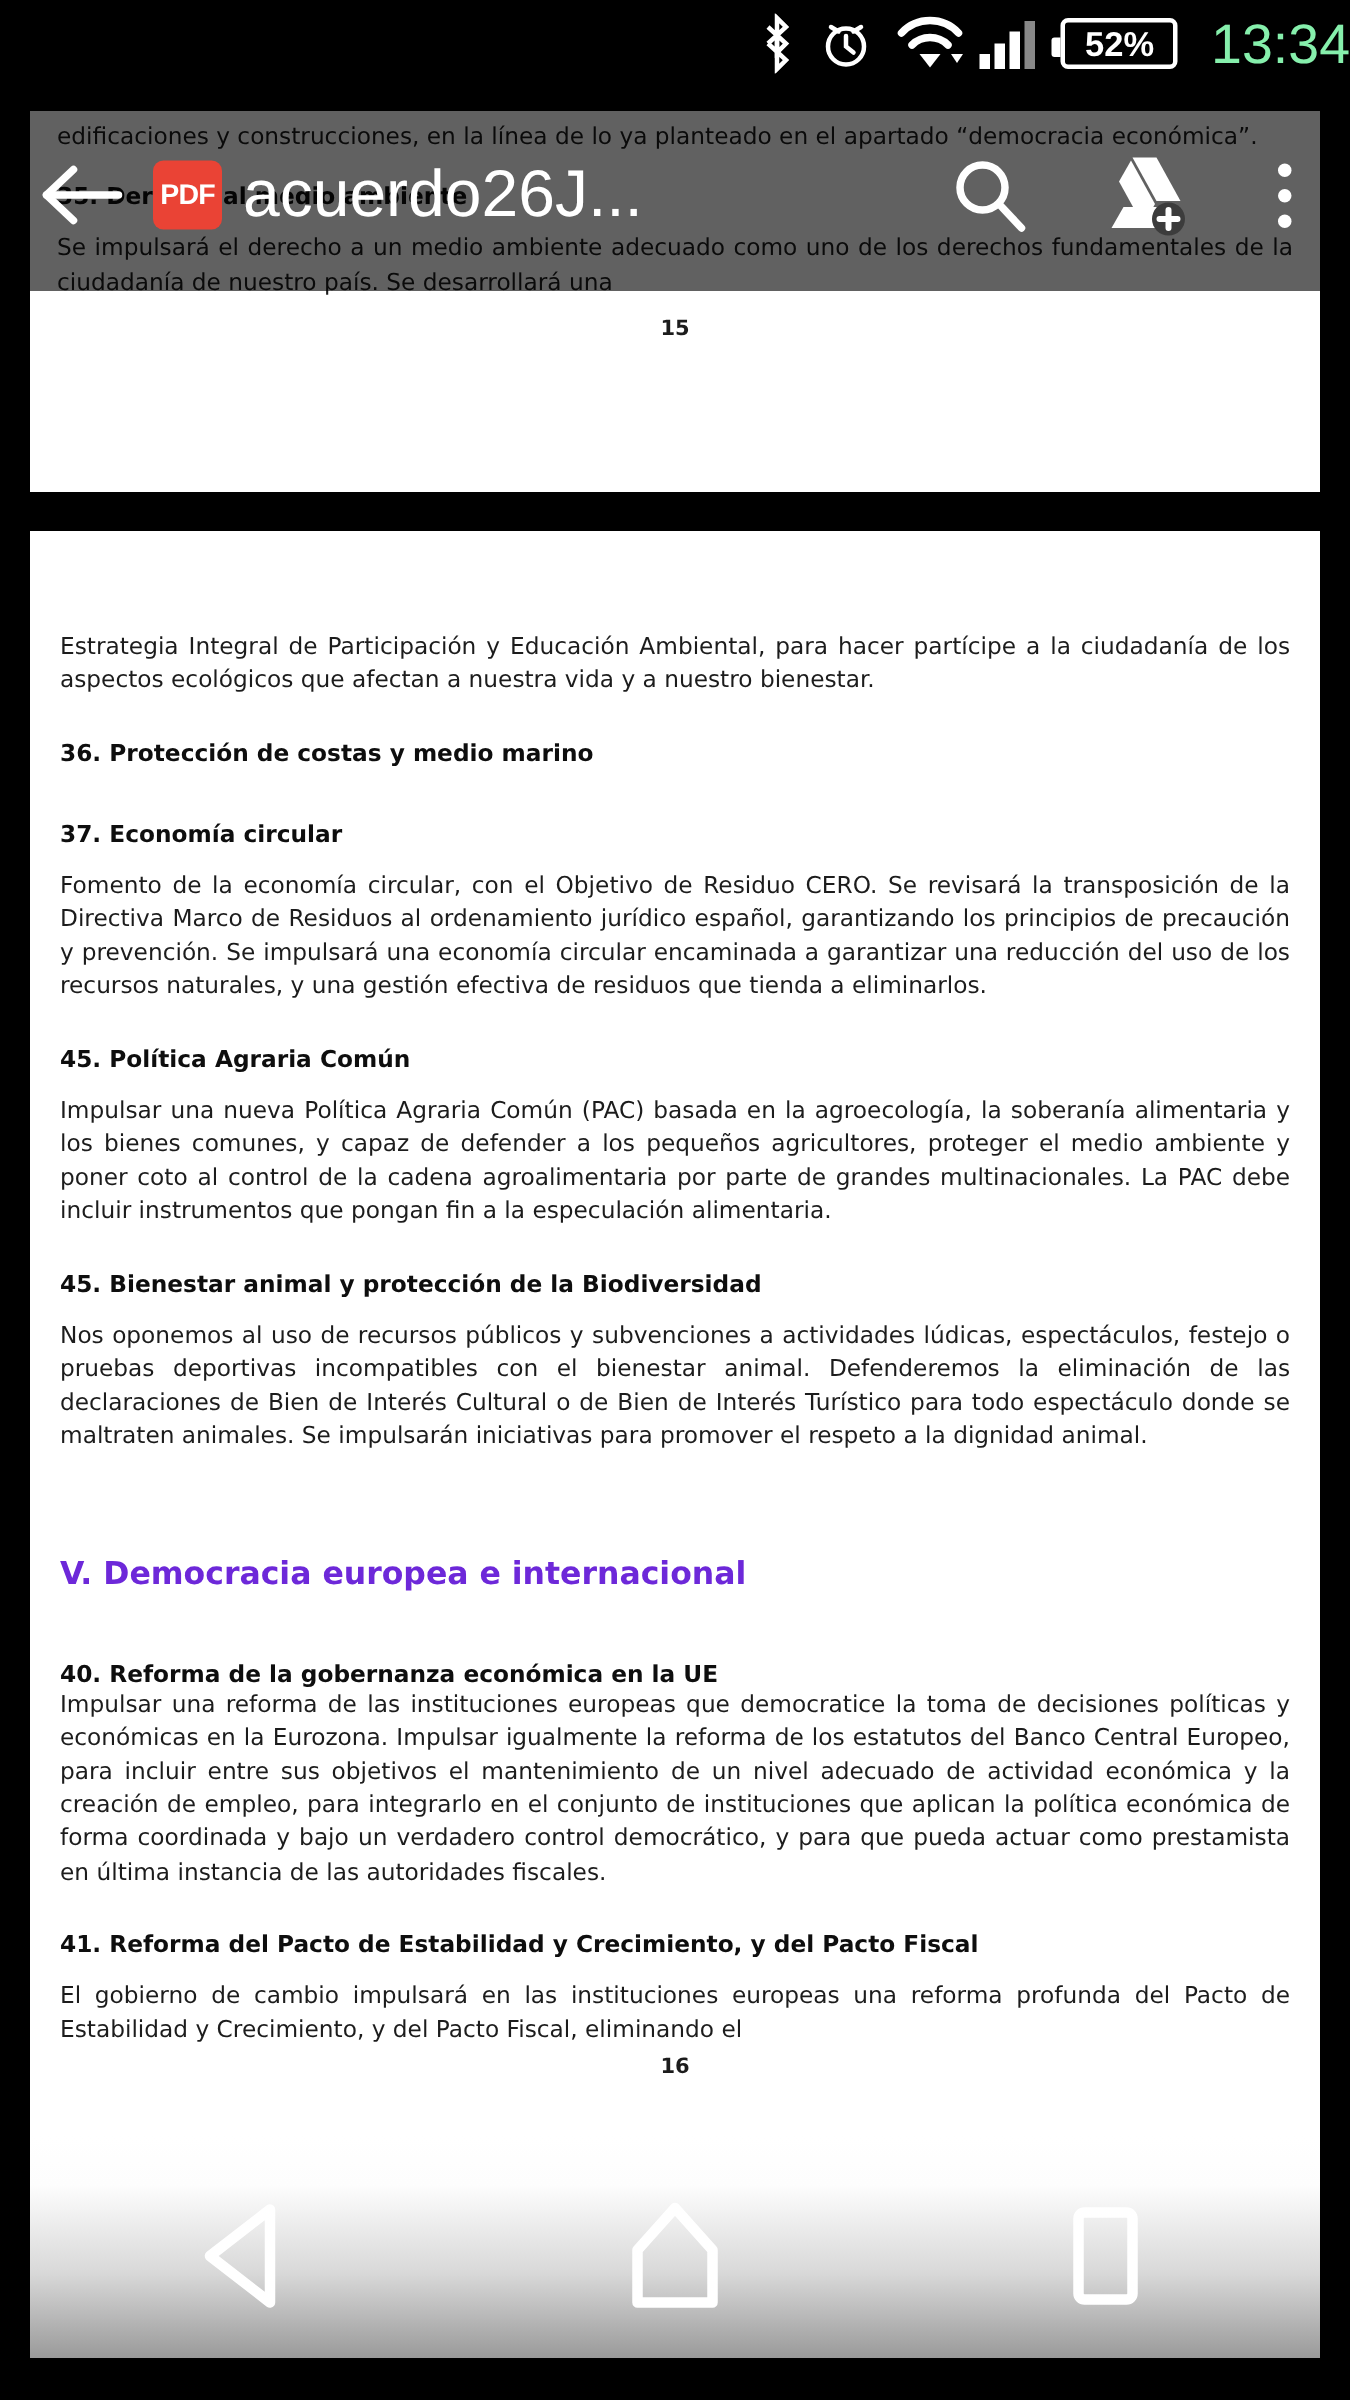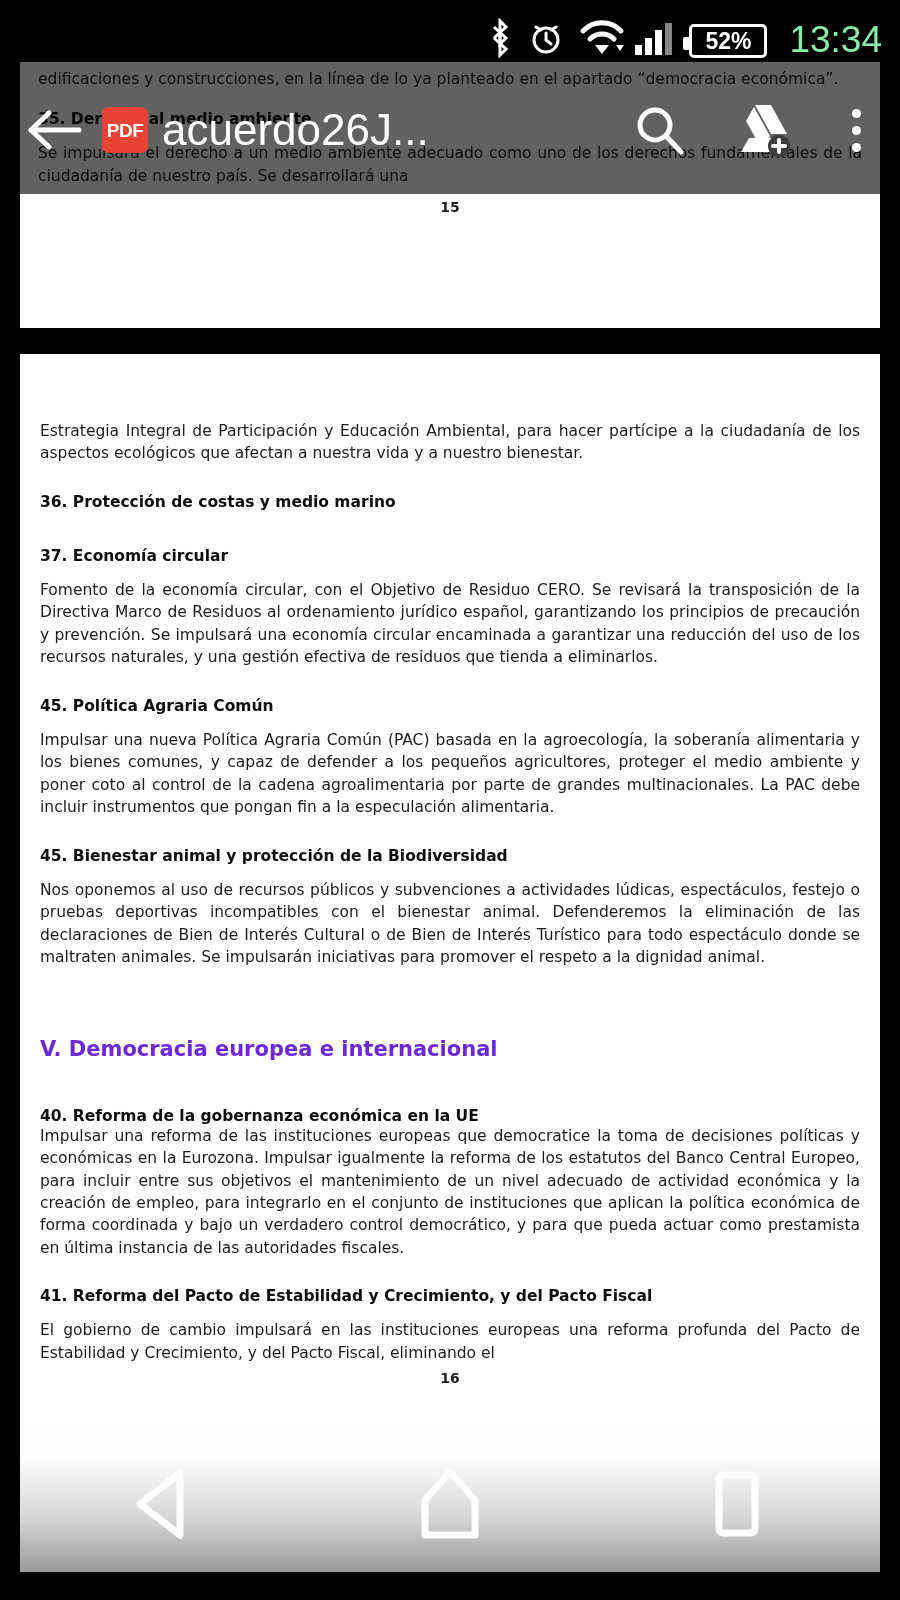--- a/index.html
+++ b/index.html
@@ -22,23 +22,22 @@
   }
 
   
   .status-bar {
     position: absolute;
     top: 0; left: 0;
     width: 900px;
     height: 58px;
     background: #000;
     display: flex;
-    align-items: flex-end;
+    align-items: center;
     justify-content: flex-end;
-    padding-right: 18px;
     gap: 16px;
     z-index: 40;
   }
   .status-icon { display: flex; align-items: center; justify-content: center; }
   .status-clock {
     color: #86efac;
     font-size: 37px;
     font-weight: 400;
     letter-spacing: 0px;
     line-height: 1;
@@ -111,21 +110,21 @@
   .doc-pagenum {
     font-family: "DejaVu Sans", sans-serif;
     font-size: 14px;
     font-weight: bold;
     color: #1c1c1c;
     text-align: center;
   }
 
   
   #page-prev {
-    top: 62px;
+    top: 74px;
     height: 270px;
     overflow: hidden;
   }
   #page-prev .prev-text-block {
     padding: 6px 18px 0 18px;
   }
 
   
   .toolbar-scrim {
     position: absolute;

